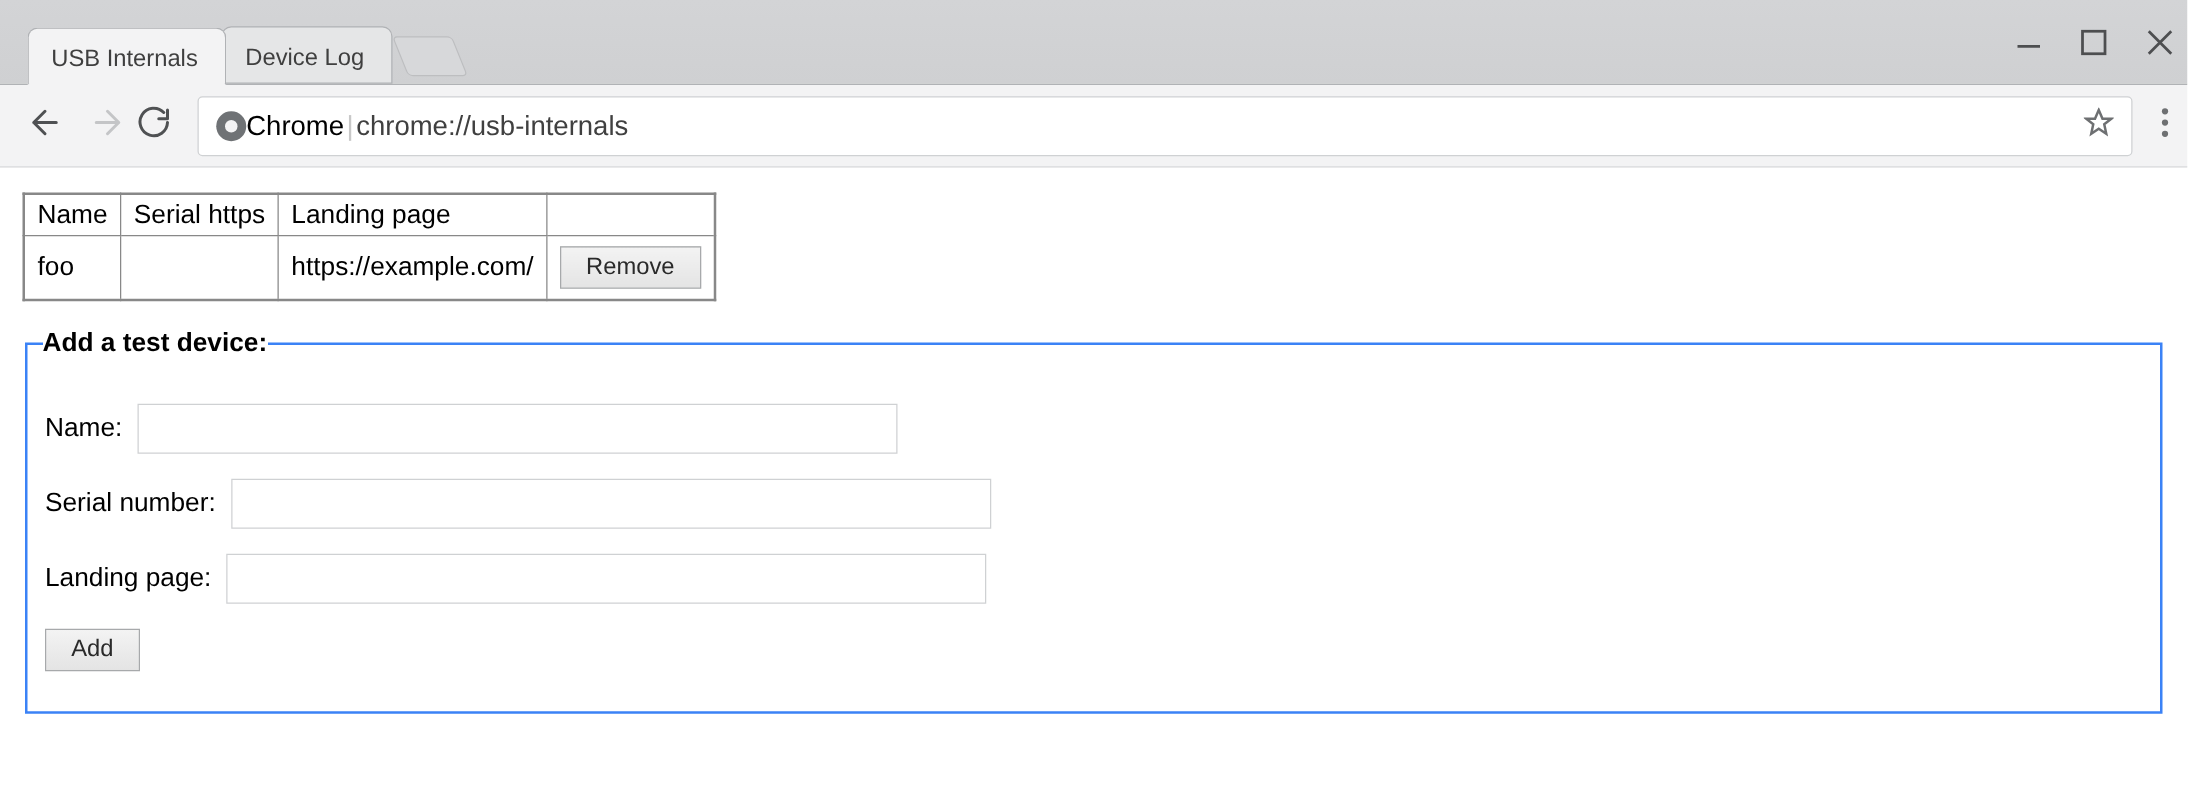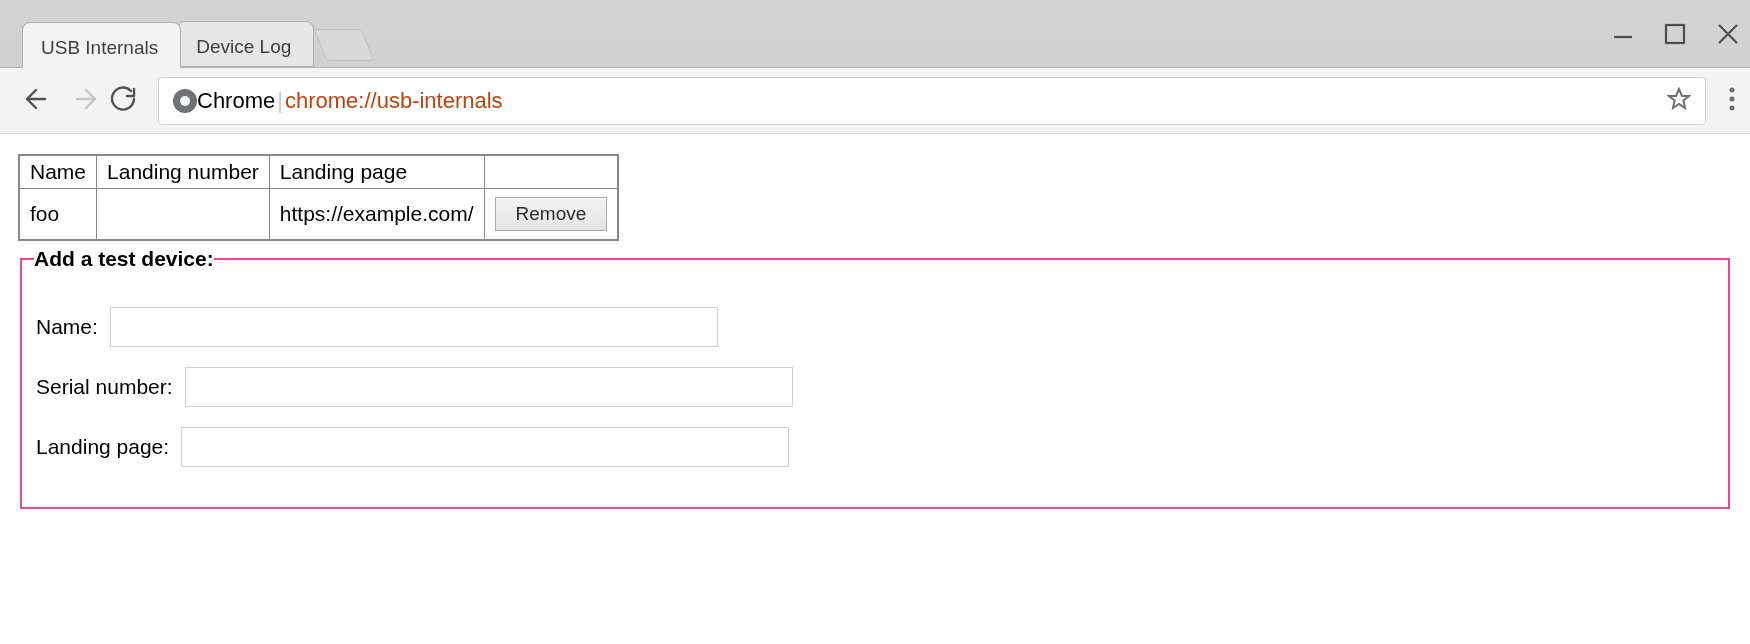--- a/index.html
+++ b/index.html
@@ -108,21 +108,21 @@
       flex-shrink: 0;
     }
     .chrome-badge::after {
       content: "";
       position: absolute; inset: 7px;
       border-radius: 50%;
       background: #f3f3f4;
     }
     .omnibox .origin { color: #000; font-size: 22px; }
     .omnibox .sep { color: #c8c8c8; font-size: 22px; margin: 0 2px; }
-    .omnibox .path { color: #c2410c; font-size: 22px; }
+    .omnibox .path { color: #404040; font-size: 22px; }
     .omnibox-spacer { flex: 1; }
     .star svg { stroke: #6e7072; fill: none; stroke-width: 2; }
     .kebab svg { fill: #6e7072; }
 
     
     .page {
       padding: 20px 18px;
       font-size: 21px;
     }
     table.devices {
@@ -143,23 +143,23 @@
       background: linear-gradient(to bottom, #f3f3f3, #e4e4e4);
       border: 1px solid #a7a9ab;
       padding: 5px 20px;
       font-size: 19px;
       font-family: inherit;
       color: #2a2a2a;
       cursor: pointer;
     }
 
     fieldset.add-device {
-      margin-top: 6px;
-      border: 2px solid #ec4899;
-      padding: 16px 14px 20px 14px;
+      margin-top: 22px;
+      border: 2px solid #3b82f6;
+      padding: 16px 14px 32px 14px;
     }
     fieldset.add-device legend {
       font-weight: bold;
       font-size: 21px;
       padding: 0;
       margin-left: -2px;
       color: #000;
     }
     .field-row {
       display: flex;
@@ -248,21 +248,21 @@
         <circle cx="4" cy="22" r="2.5"></circle>
       </svg></span>
 </div>
 
 <div class="page">
 
   <table class="devices">
     <thead>
       <tr>
         <th>Name</th>
-        <th>Landing number</th>
+        <th>Serial https</th>
         <th>Landing page</th>
         <th></th>
       </tr>
     </thead>
     <tbody>
       <tr>
         <td>foo</td>
         <td></td>
         <td>https://example.com/</td>
         <td class="btn-cell">
@@ -283,15 +283,18 @@
     <div class="field-row">
       <label>Serial number:</label>
       <input type="text" style="">
     </div>
 
     <div class="field-row">
       <label>Landing page:</label>
       <input type="text" style="">
     </div>
 
+    <div class="add-btn-row">
+      <button class="native">Add</button>
+    </div>
   </fieldset>
 
 </div>
 
 </body></html>

